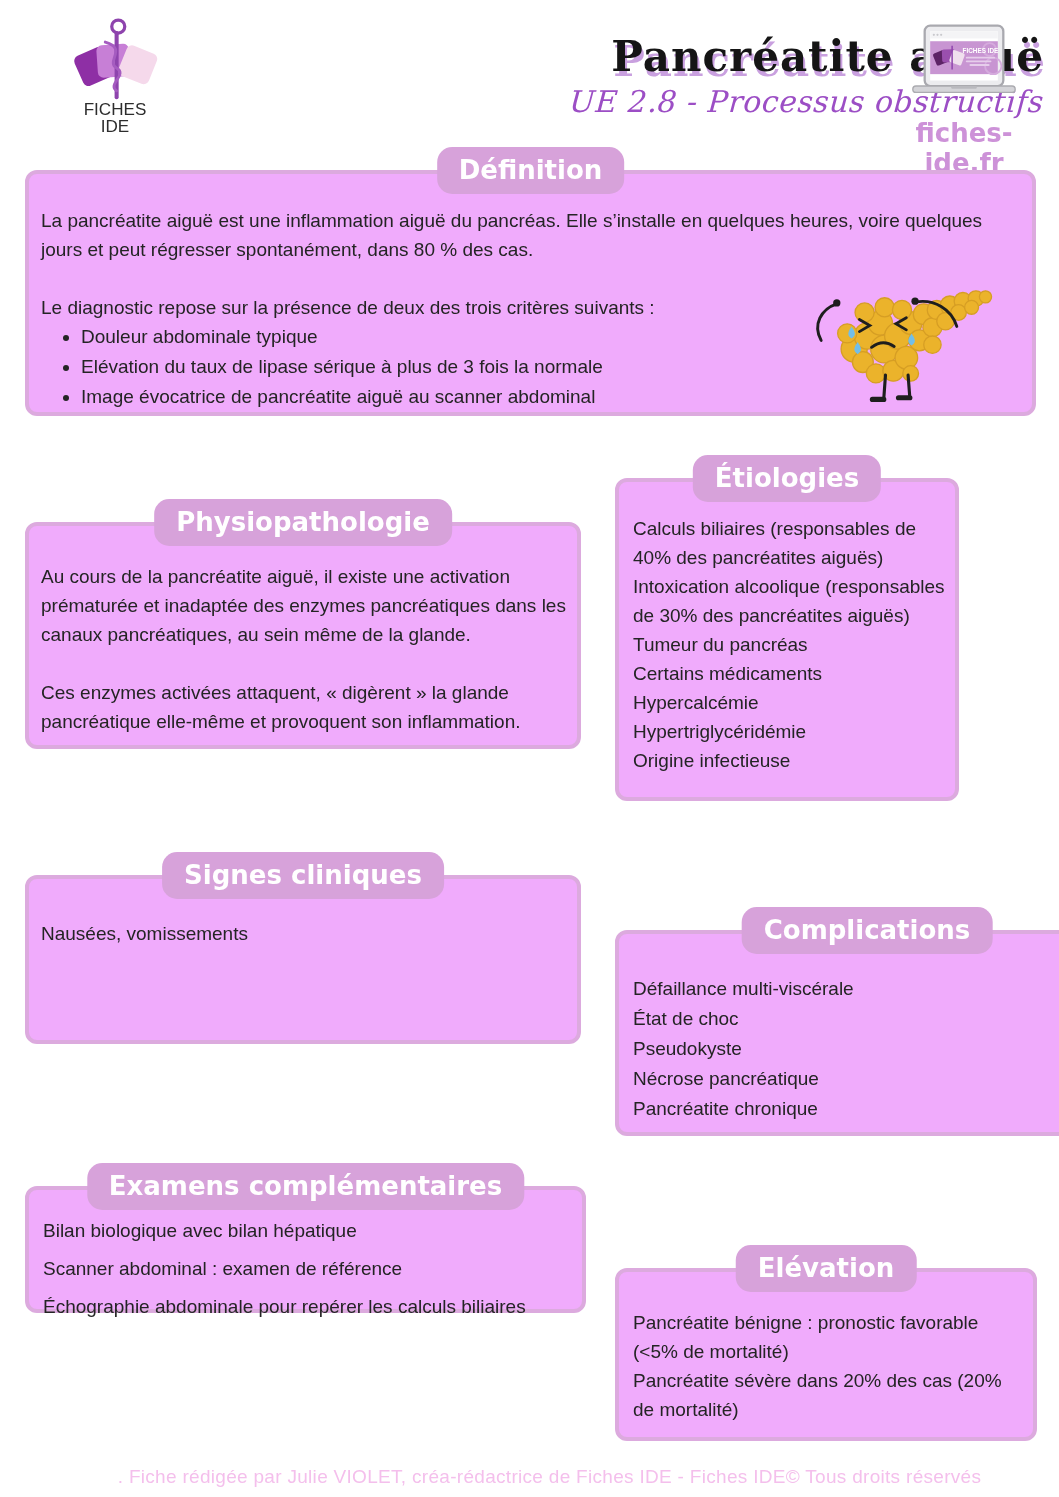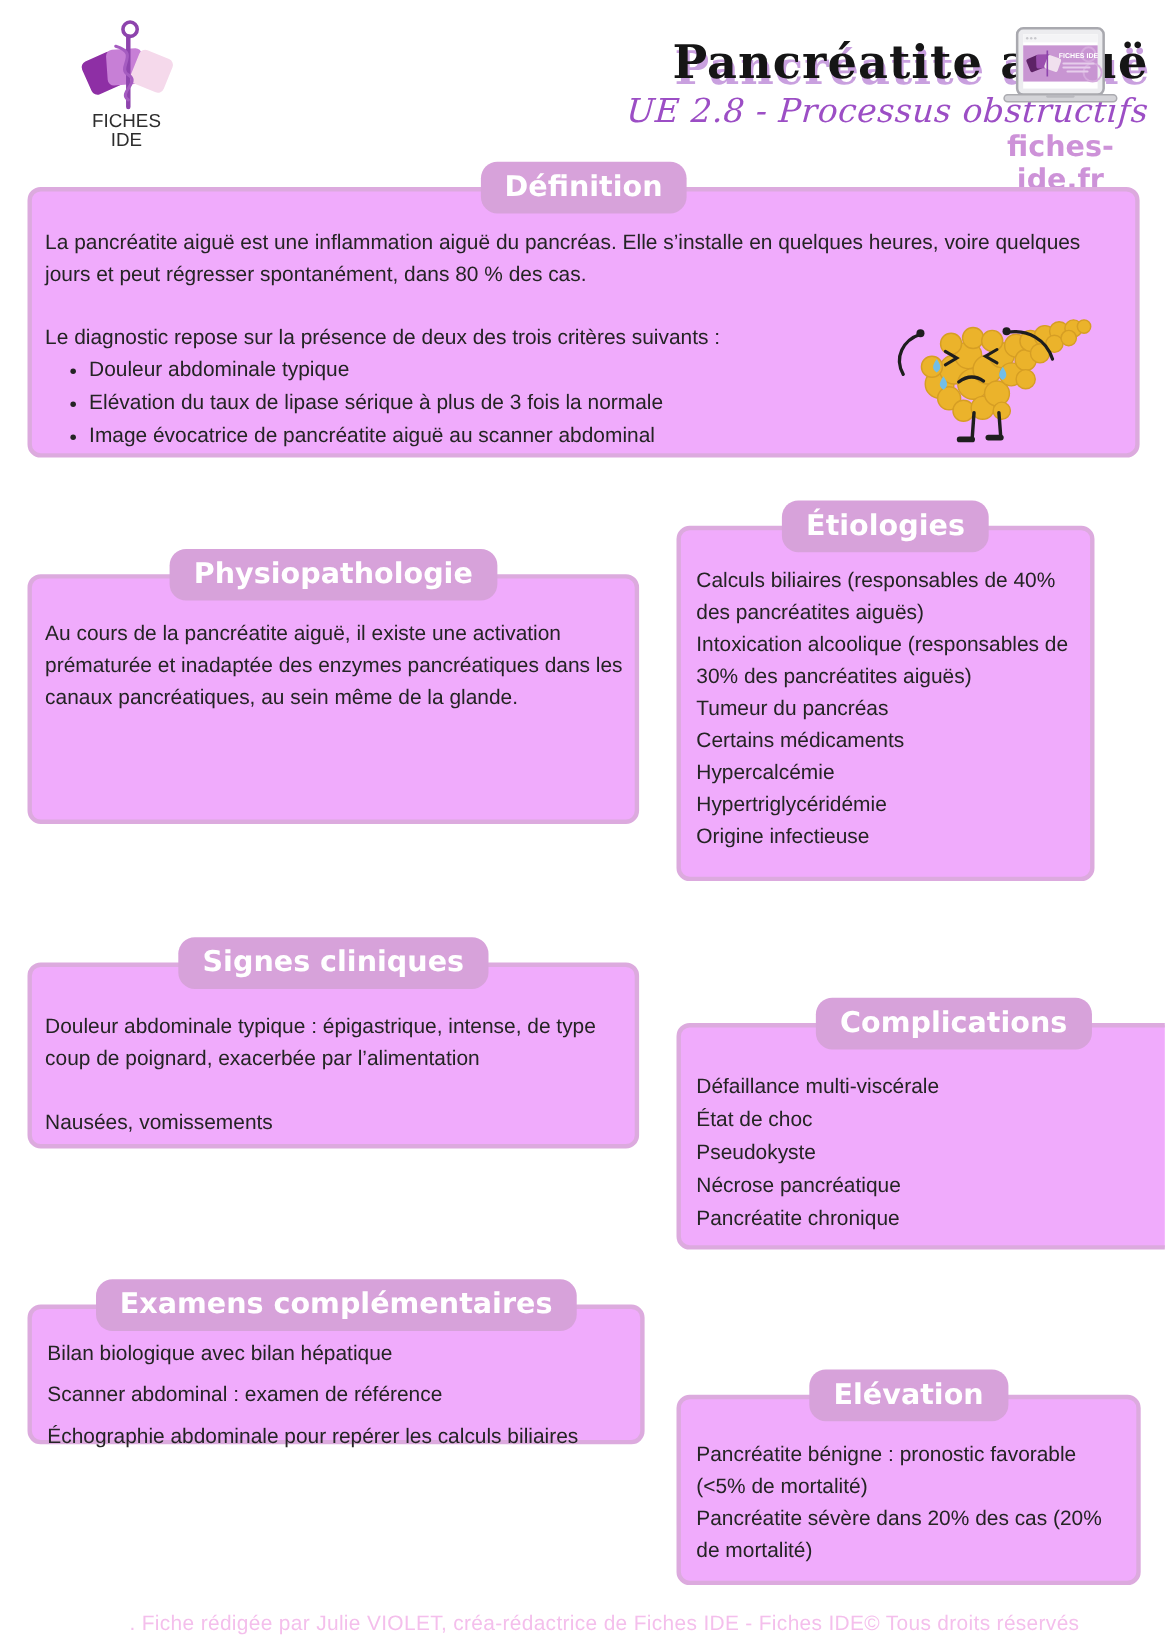--- a/index.html
+++ b/index.html
@@ -69,21 +69,21 @@
   }
   .box-text { font-size: 19px; line-height: 29px; color: #242424; }
   .para { margin-bottom: 29px; }
   .para:last-child { margin-bottom: 0; }
   ul.bullets { list-style: disc; margin: 0 0 0 0; padding-left: 40px; }
   ul.bullets li { line-height: 30px; }
   .line { line-height: 29px; }
 
   #box-definition   { left: 25px;  top: 170px;  width: 1011px; height: 246px; padding: 32px 46px 10px 12px; }
   #box-physio       { left: 25px;  top: 522px;  width: 556px;  height: 227px; padding: 36px 10px 10px 12px; }
-  #box-etiologies   { left: 615px; top: 478px;  width: 380px;  height: 323px; padding: 32px 10px 10px 14px; }
+  #box-etiologies   { left: 615px; top: 478px;  width: 344px;  height: 323px; padding: 32px 10px 10px 14px; }
   #box-signes       { left: 25px;  top: 875px;  width: 556px;  height: 169px; padding: 40px 14px 3px 12px; }
   #box-complications{ left: 615px; top: 930px;  width: 504px;  height: 206px; padding: 40px 10px 10px 14px; }
   #box-examens      { left: 25px;  top: 1186px; width: 561px;  height: 127px; padding: 22px 10px 10px 14px; }
   #box-examens .line { line-height: 38px; }
   #box-complications .line { line-height: 30px; }
   #box-evolution    { left: 615px; top: 1268px; width: 422px;  height: 173px; padding: 36px 10px 10px 14px; }
 
   #definition-text { max-width: 945px; }
   #definition-text .narrow { max-width: 740px; }
   #pancreas-wrap { position: absolute; right: 30px; top: 88px; width: 200px; height: 148px; }
@@ -229,40 +229,40 @@
           <path d="M124,156 L111,156" stroke-width="6"></path>
         </g>
       </svg>
     </div>
   </div>
 
   <div class="section" id="box-physio">
     <div class="badge">Physiopathologie</div>
     <div class="box-text">
       <p class="para">Au cours de la pancréatite aiguë, il existe une activation prématurée et inadaptée des enzymes pancréatiques dans les canaux pancréatiques, au sein même de la glande.</p>
+      <p>Ces enzymes activées attaquent, « digèrent » la glande pancréatique elle-même et provoquent son inflammation.</p>
     </div>
   </div>
 
   <div class="section" id="box-etiologies">
     <div class="badge">Étiologies</div>
     <div class="box-text">
         <div class="line">Calculs biliaires (responsables de 40% des pancréatites aiguës)</div>
         <div class="line">Intoxication alcoolique (responsables de 30% des pancréatites aiguës)</div>
         <div class="line">Tumeur du pancréas</div>
         <div class="line">Certains médicaments</div>
         <div class="line">Hypercalcémie</div>
         <div class="line">Hypertriglycéridémie</div>
         <div class="line">Origine infectieuse</div>
       </div>
   </div>
 
   <div class="section" id="box-signes">
     <div class="badge">Signes cliniques</div>
     <div class="box-text">
-      <p class="para">Douleur abdominale typique : épigastrique, intense, de type coup de poignard, exacerbée par l’alimentation</p>
       <p>Nausées, vomissements</p>
     </div>
   </div>
 
   <div class="section" id="box-complications">
     <div class="badge">Complications</div>
     <div class="box-text">
         <div class="line">Défaillance multi-viscérale</div>
         <div class="line">État de choc</div>
         <div class="line">Pseudokyste</div>

